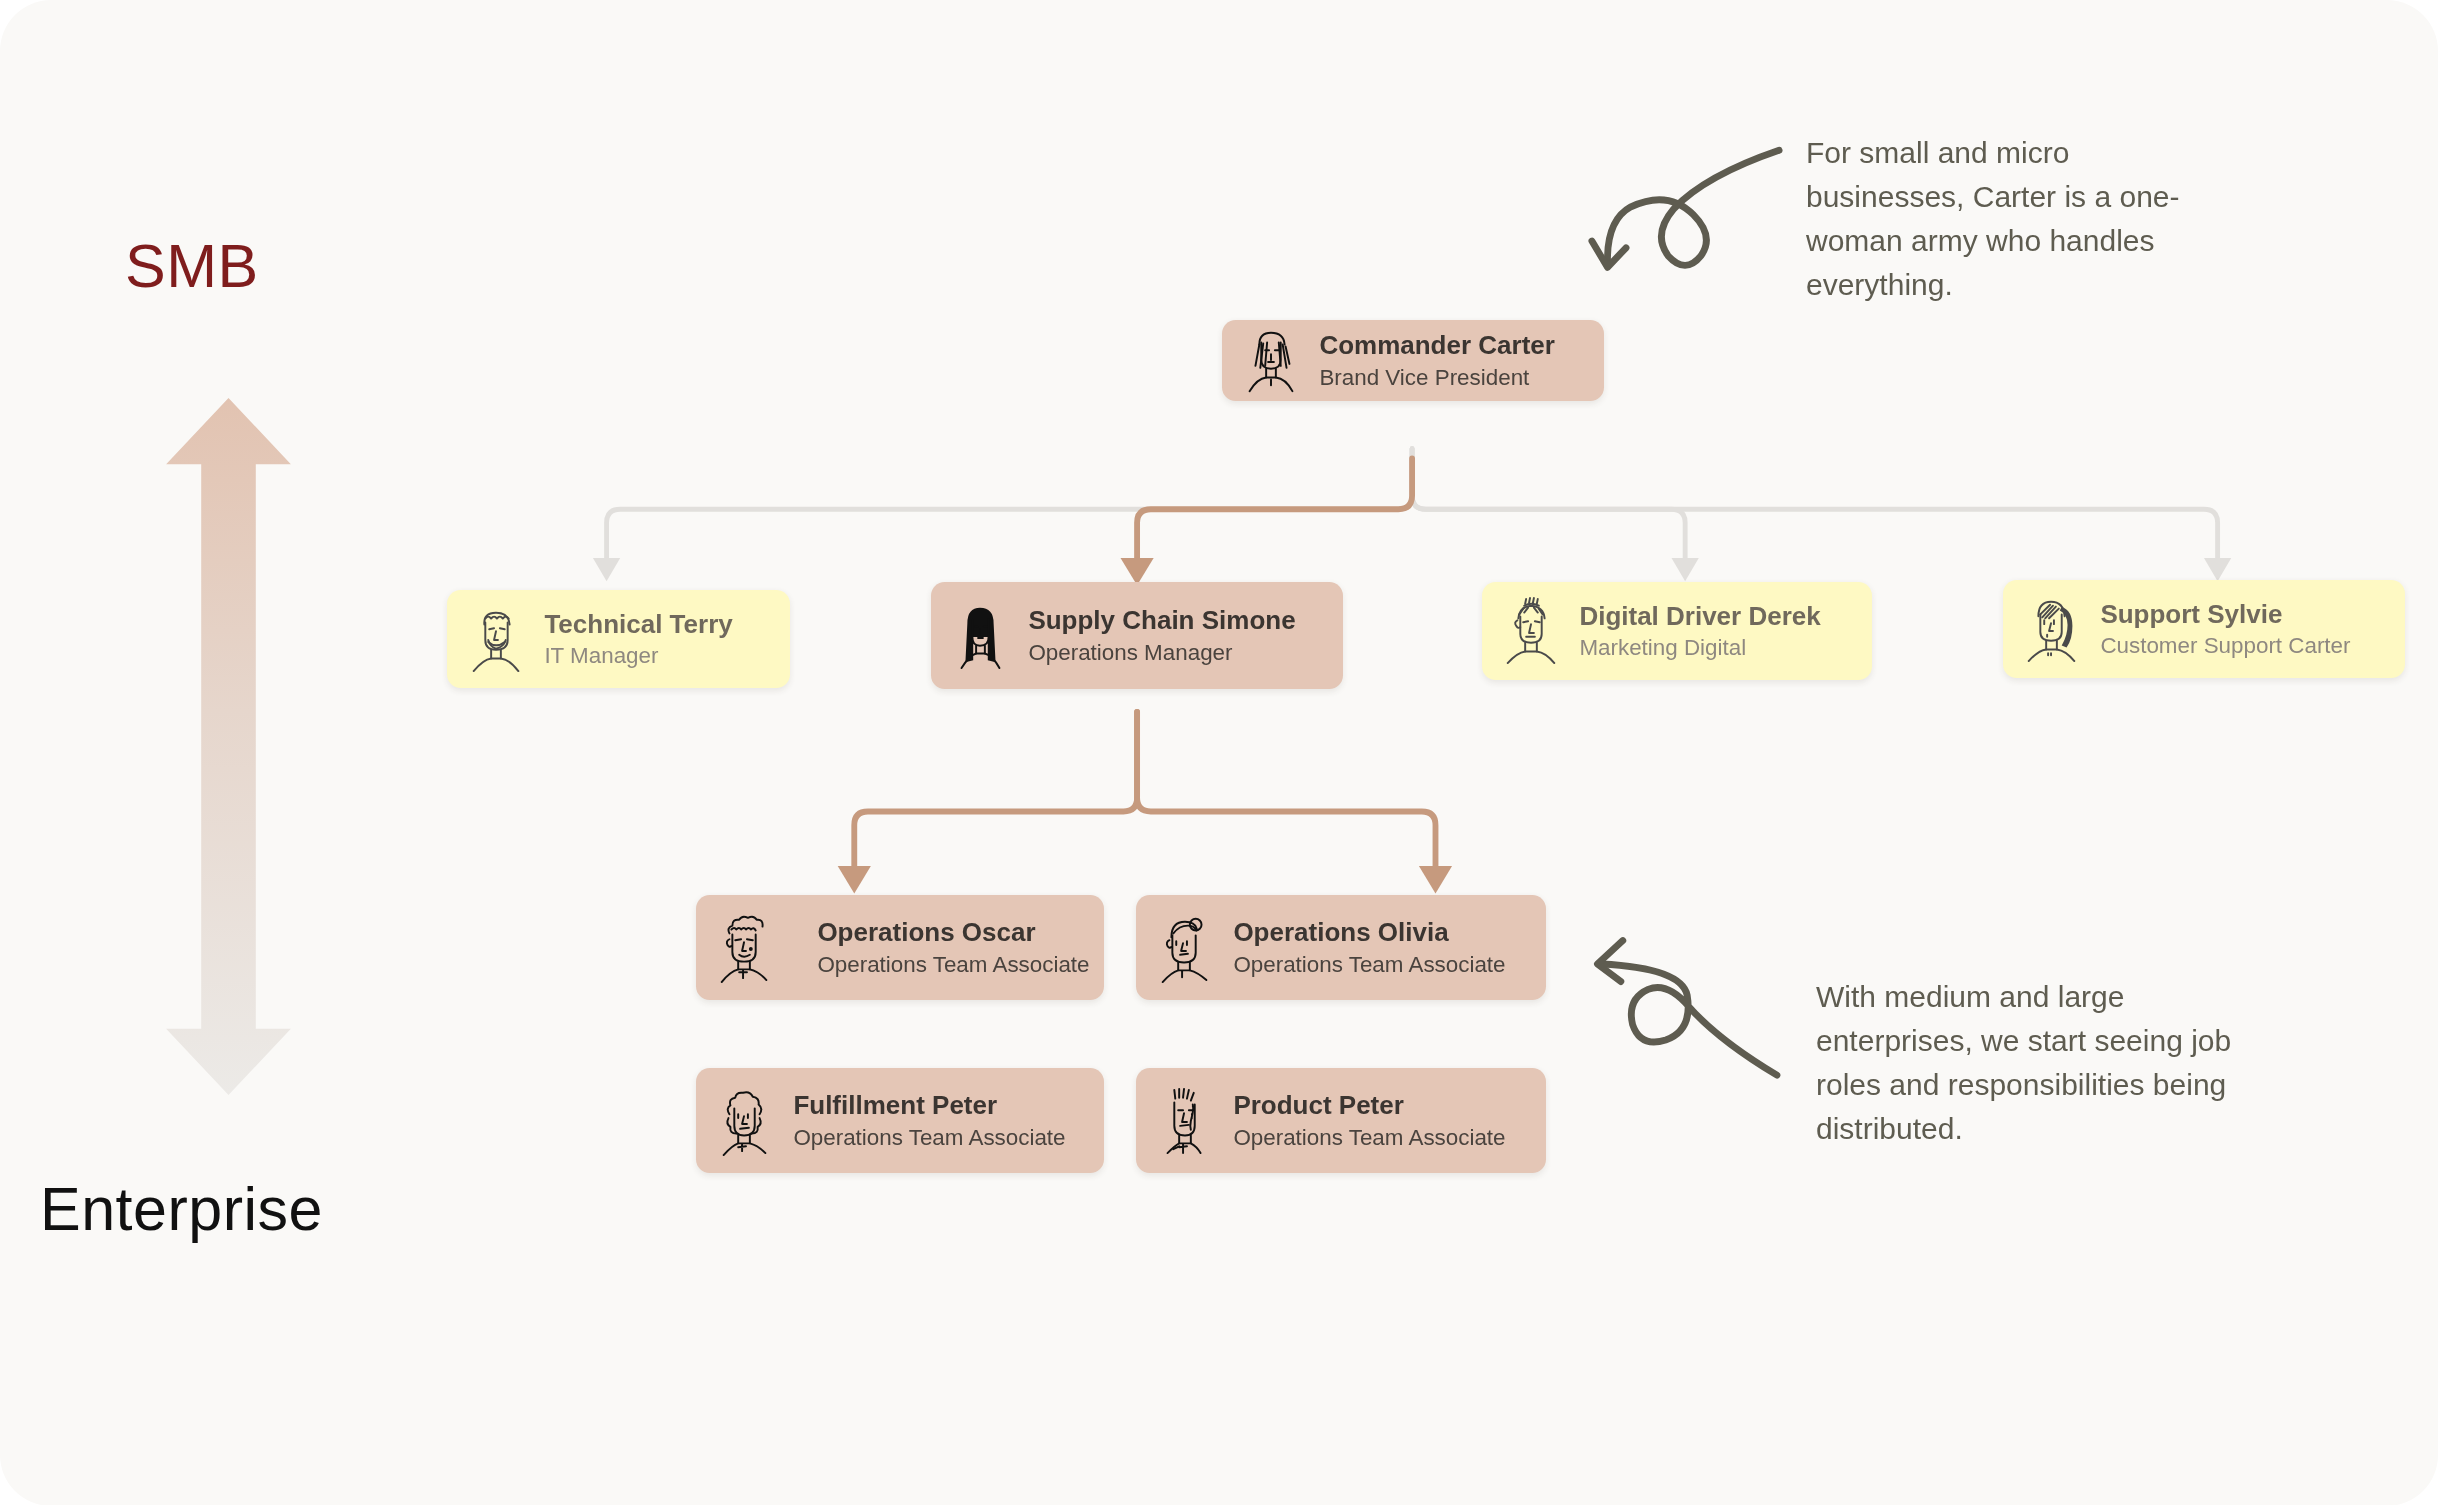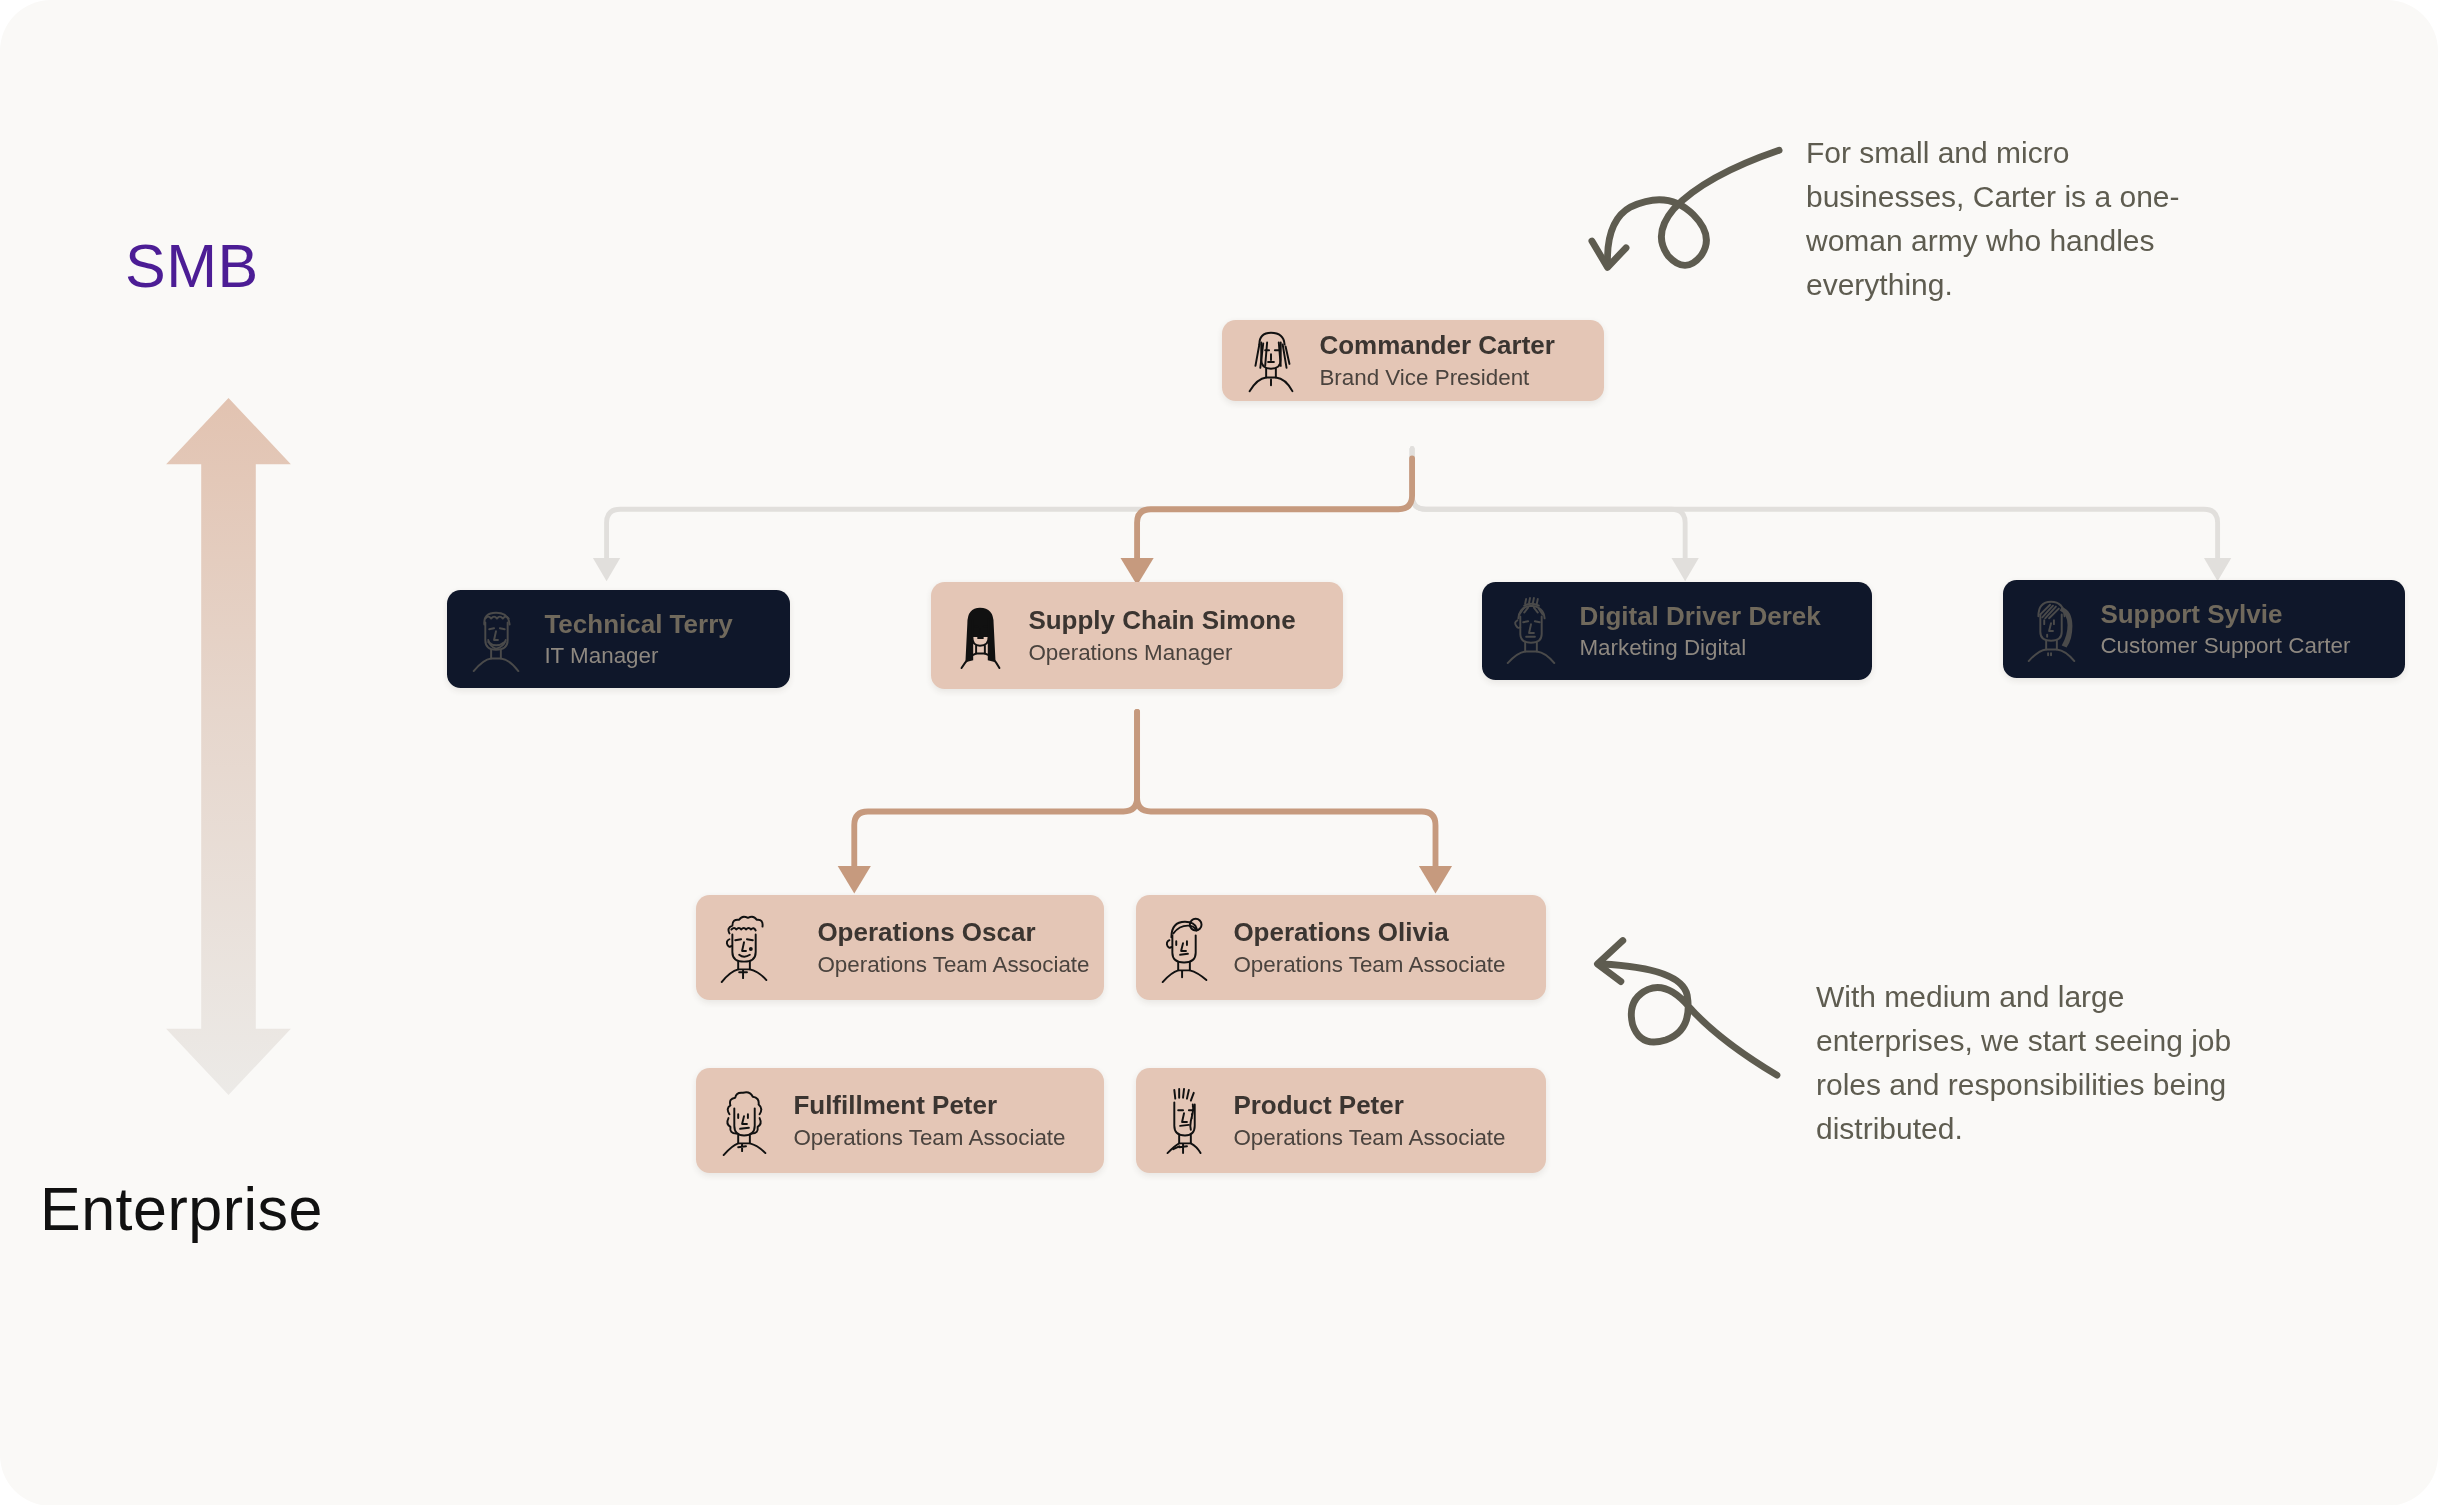--- a/index.html
+++ b/index.html
@@ -21,21 +21,21 @@
     overflow: hidden;
   }
 
   
   #axis-smb-label {
     position: absolute;
     left: 125px;
     top: 231px;
     font-size: 61px;
     font-weight: 400;
-    color: #4c1d95;
+    color: #7f1d1d;
     letter-spacing: 0.5px;
     white-space: nowrap;
   }
   #axis-enterprise-label {
     position: absolute;
     left: 40px;
     top: 1174px;
     font-size: 61px;
     font-weight: 400;
     color: #111111;
@@ -67,21 +67,21 @@
     align-items: center;
     box-sizing: border-box;
     border-radius: 13.7px;
     padding: 0 19.5px 0 13.7px;
     box-shadow: 0 2.9px 6.8px rgba(60, 45, 35, 0.09);
   }
   .node-card.tan {
     background: #e4c6b6;
   }
   .node-card.grey {
-    background: #0f172a;
+    background: #fef9c3;
   }
 
   .node-avatar {
     flex: 0 0 auto;
     width: 70px;
     height: 72px;
     margin-right: 13.7px;
     display: block;
   }
   .node-text {

